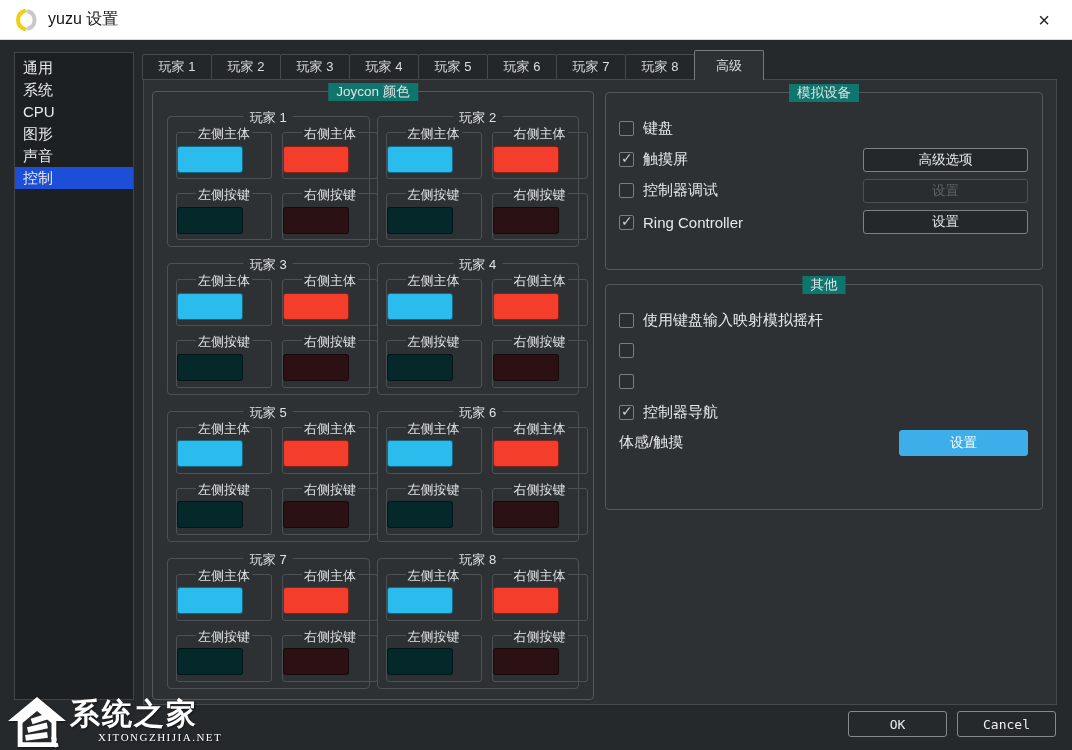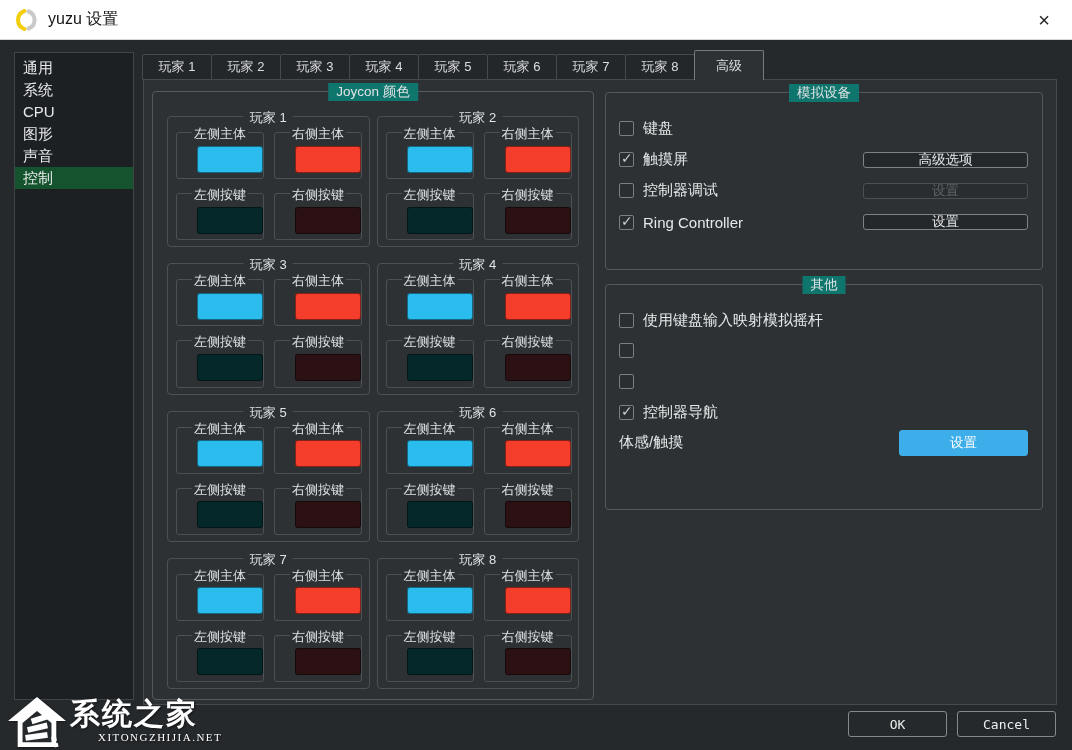--- a/index.html
+++ b/index.html
@@ -20,21 +20,21 @@
   .titlebar .close-btn {
     margin-left:auto; font-size:20px; line-height:20px; color:#222;
     width:28px; text-align:center; cursor:default; font-weight:300;
   }
   
   .sidebar {
     position:absolute; left:14px; top:52px; width:120px; height:648px;
     background:#1d2023; border:1px solid #3f4449; padding-top:4px;
   }
   .sidebar-item { height:22px; line-height:22px; padding-left:8px; font-size:15px; color:#e8eaec; }
-  .sidebar-item.selected { background:#14532d; }
+  .sidebar-item.selected { background:#1d4ed8; }
   
   .tabbar { position:absolute; left:143px; top:50px; height:30px; display:flex; align-items:flex-end; z-index:5; }
   .tab {
     width:70px; height:26px; margin-left:-1px;
     background:#24272a; border:1px solid #454a4f; border-radius:2px 2px 0 0;
     display:flex; align-items:center; justify-content:center;
     font-size:13px; color:#dcdee0;
   }
   .tab.selected {
     height:30px; background:#2d3134; border-color:#767b80; border-bottom:none; z-index:6;
@@ -60,22 +60,22 @@
   .player-title {
     position:absolute; top:-8px; left:50%; transform:translateX(-50%);
     background:#2d3134; padding:0 6px; font-size:13px; color:#e0e2e4; white-space:nowrap;
   }
   .player-swatches {
     position:absolute; left:8px; right:8px; top:15px; bottom:6px;
     display:grid; grid-template-columns:1fr 1fr; grid-template-rows:1fr 1fr;
     column-gap:10px; row-gap:14px; justify-items:center;
   }
   .mini-group {
-    position:relative; width:88px; border:1px solid #4c5156; border-radius:3px;
-    display:flex; align-items:center; justify-content:flex-end;
+    position:relative; width:96px; border:1px solid #4c5156; border-radius:3px;
+    display:flex; align-items:center; justify-content:flex-start;
   }
   .mini-title {
     position:absolute; top:-8px; left:50%; transform:translateX(-50%);
     background:#2d3134; padding:0 2px; font-size:13px; color:#e0e2e4; white-space:nowrap;
   }
   .swatch-btn { width:66px; height:27px; margin-top:7px; border-radius:3px; border:1px solid rgba(0,0,0,.45); }
   
   .devices-group { left:461px; top:12px; width:438px; height:178px; }
   .other-group   { left:461px; top:204px; width:438px; height:226px; }
   .rows { position:absolute; left:13px; right:14px; top:20px; bottom:4px; }
@@ -87,21 +87,21 @@
     margin-right:9px; flex:0 0 auto; position:relative; background:#2a2e31;
   }
   .checkbox .checkmark {
     position:absolute; left:1px; top:-3px; font-size:14px; color:#c7cacc;
   }
   .ctl-label { font-size:15px; color:#e6e8e9; white-space:nowrap; }
   .row-ctrl { position:absolute; right:0; top:50%; transform:translateY(-50%); }
   .btn {
     display:flex; align-items:center; justify-content:center;
     background:#25282b; border:1px solid #7d8287; border-radius:3px;
-    font-size:13.5px; color:#e6e8e9; height:16px;
+    font-size:13.5px; color:#e6e8e9; height:24px;
   }
   .ctrl-wide { width:165px; }
   .ctrl-narrow { width:129px; height:26px; }
   .btn-disabled { border-color:#4b5054; color:#5e6367; background:#2a2d30; }
   .btn-primary { background:#3daee9; border-color:#3daee9; color:#ffffff; }
   .spinbox {
     width:129px; height:25px; display:flex; align-items:center;
     background:#1b1e21; border:1px solid #5a5f64; border-radius:3px;
   }
   .spin-down { padding-left:9px; font-size:9px; color:#a6aaae; }

